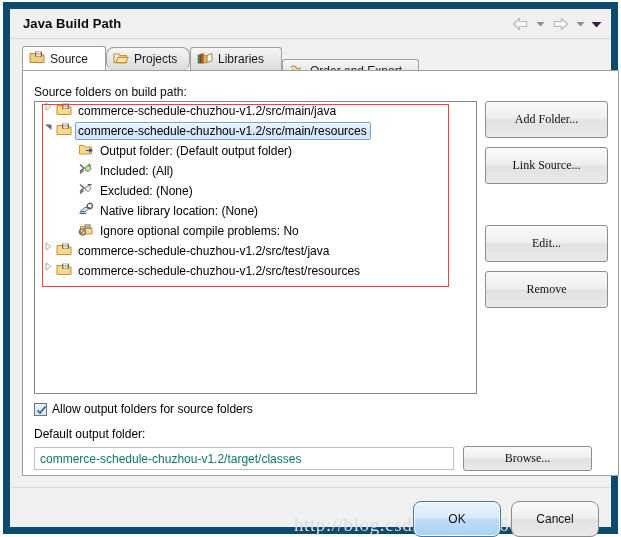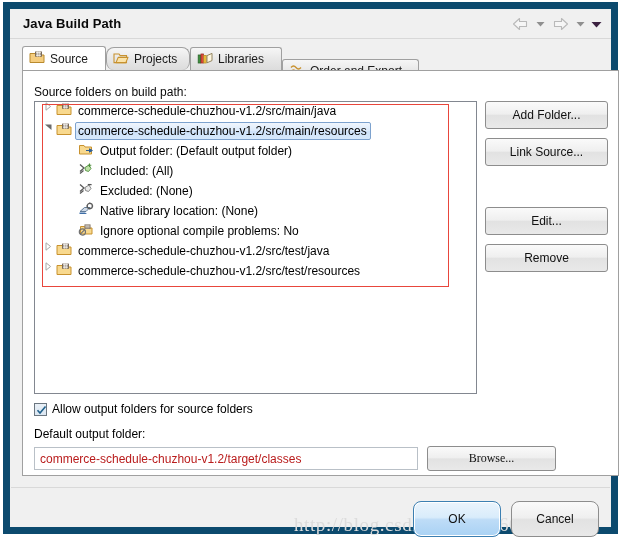--- a/index.html
+++ b/index.html
@@ -200,25 +200,25 @@
   
   .side-buttons {
     position: absolute;
     left: 462px;
     top: 30px;
     width: 123px;
   }
   .btn {
     box-sizing: border-box;
     width: 100%;
-    height: 28px;
+    height: 37px;
     border: 1px solid #8d8d8d;
     border-radius: 3px;
     background: linear-gradient(to bottom, #fafafa 0%, #efefef 46%, #e2e2e2 52%, #e9e9e9 100%);
-    font-family: Liberation Sans, sans-serif;
+    font-family: Liberation Serif, serif;
     font-size: 12px;
     color: #111111;
     cursor: default;
     text-align: center;
     line-height: 23px;
     padding: 0;
   }
   .btn + .btn { margin-top: 9px; }
   .btn.gap { margin-top: 41px; }
 
@@ -252,27 +252,27 @@
   .out-row {
     position: absolute;
     left: 11px;
     top: 375px;
     width: 574px;
     display: flex;
     align-items: center;
   }
   .text-input {
     box-sizing: border-box;
-    width: 384px;
+    width: 420px;
     height: 23px;
     border: 1px solid #b9c0c7;
     background: #ffffff;
     font-family: "Liberation Sans", sans-serif;
     font-size: 12px;
-    color: #b91c1c;
+    color: #0f766e;
     padding: 0 5px;
     outline: none;
   }
   .browse-btn {
     box-sizing: border-box;
     margin-left: 9px;
     width: 129px;
     height: 25px;
     border: 1px solid #8d8d8d;
     border-radius: 3px;

